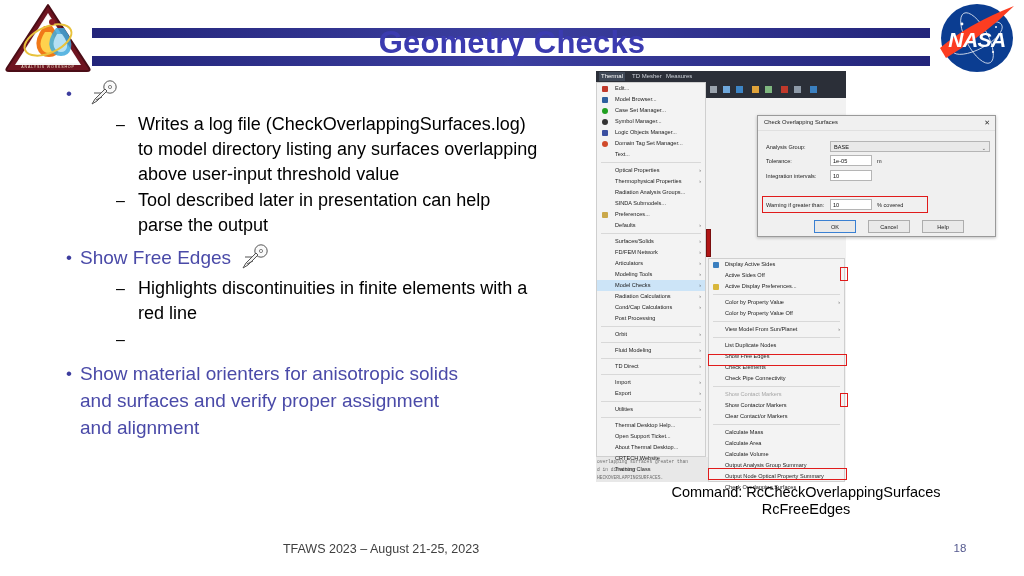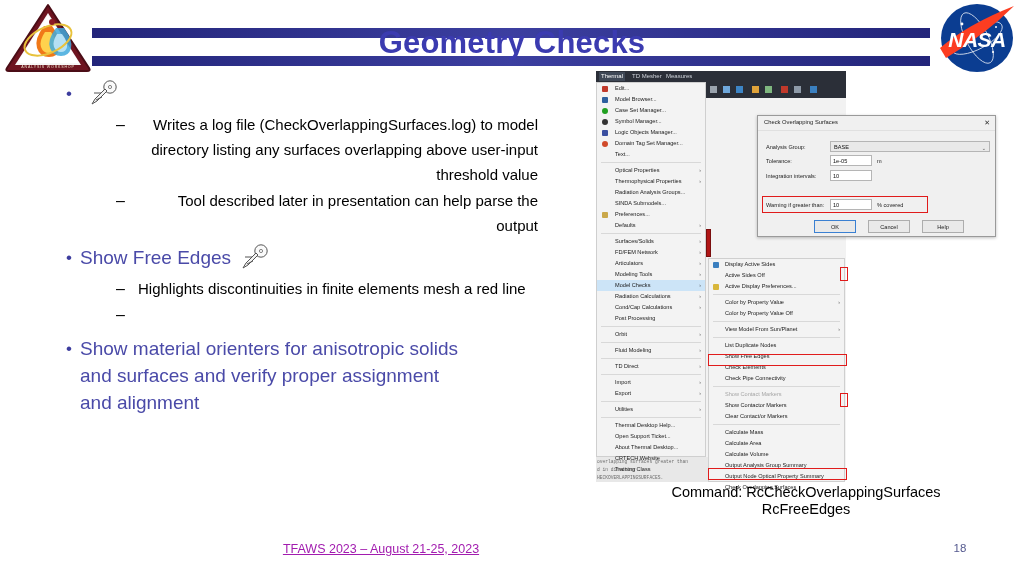--- a/index.html
+++ b/index.html
@@ -25,21 +25,21 @@
   #nasa-logo{position:absolute;left:936px;top:2px;width:82px;height:72px;}
 
   
   #bullets{position:absolute;left:58px;top:80px;width:520px;}
   .lvl1{display:flex;align-items:flex-start;margin:0 0 2px 0;}
   .lvl1 .dot{width:22px;flex:none;color:#3d3d9e;font-size:17px;line-height:27px;text-align:center;}
   .lvl1 .txt{color:#4a4aa8;font-size:19px;line-height:27px;}
   .lvl1.wrap .txt{display:block;}
   .lvl2{display:flex;align-items:flex-start;margin:0 0 1px 0;padding-left:58px;}
   .lvl2 .dash{width:22px;flex:none;color:#000;font-size:16px;line-height:25px;}
-  .lvl2 .txt{color:#000;font-size:15px;line-height:25px;max-width:400px;text-align:right;}
+  .lvl2 .txt{color:#000;font-size:18px;line-height:25px;max-width:400px;}
   .comet{display:inline-block;vertical-align:middle;margin-left:9px;}
 
   
   #app-shot{position:absolute;left:596px;top:71px;width:250px;height:410px;
      background:#ffffff;}
   #menubar{position:absolute;left:0;top:0;width:250px;height:11px;background:#2b2f38;}
   #menubar .mi{position:absolute;top:2px;font-size:6px;color:#cfd3da;}
   #menubar .mi.active{background:#3f4856;color:#fff;padding:0 2px;top:1px;line-height:9px;}
   #toolbar{position:absolute;left:110px;top:11px;width:140px;height:16px;background:#2b2f38;}
   #toolbar .ti{position:absolute;top:4px;width:7px;height:7px;}
@@ -98,21 +98,21 @@
   #dialog .btn.def{border:1.4px solid #3a80d2;}
   #dlg-hl{position:absolute;left:4px;top:80px;width:166px;height:17px;
      border:1.8px solid #e01b1b;box-sizing:border-box;pointer-events:none;}
 
   
   #caption{position:absolute;left:600px;top:484px;width:412px;text-align:center;
      font-size:14.5px;color:#000;line-height:17px;}
 
   
   #footer-text{position:absolute;left:0;top:542px;width:762px;text-align:center;
-     font-size:12.5px;color:#a21caf;text-decoration:underline;}
+     font-size:12.5px;color:#404040;}
   #page-num{position:absolute;left:940px;top:542px;width:40px;text-align:center;
      font-size:11.5px;color:#555a8f;}
 </style>
 </head>
 <body>
 
 <div id="header">
   <div class="navbar top"></div>
   <div class="navbar bot"></div>
 
@@ -182,21 +182,21 @@
         <circle cx="21" cy="7" r="6.2" fill="#fafafa" stroke="#555" stroke-width="1"></circle>
         <circle cx="21" cy="7" r="1.6" fill="none" stroke="#666" stroke-width=".8"></circle>
         <path d="M18 11 L8 21 L3 24 L6 19 L16 9 Z" fill="#f2f2f2" stroke="#555" stroke-width="1"></path>
         <path d="M12 13 L5 13 M13 17 L7 20" stroke="#555" stroke-width="1" fill="none"></path>
       </svg>
     </span>
   </div>
 
   <div class="lvl2">
     <span class="dash">–</span>
-    <span class="txt">Highlights discontinuities in finite elements mesh a red line</span>
+    <span class="txt">Highlights discontinuities in finite elements with a red line</span>
   </div>
   <div class="lvl2">
     <span class="dash">–</span>
   </div>
 
   <div class="lvl1 wrap" style="margin-top:8px;">
     <span class="dot">•</span>
     <span class="txt" style="max-width:390px;">Show material orienters for anisotropic solids and surfaces and verify proper assignment and alignment</span>
   </div>
 </div>

